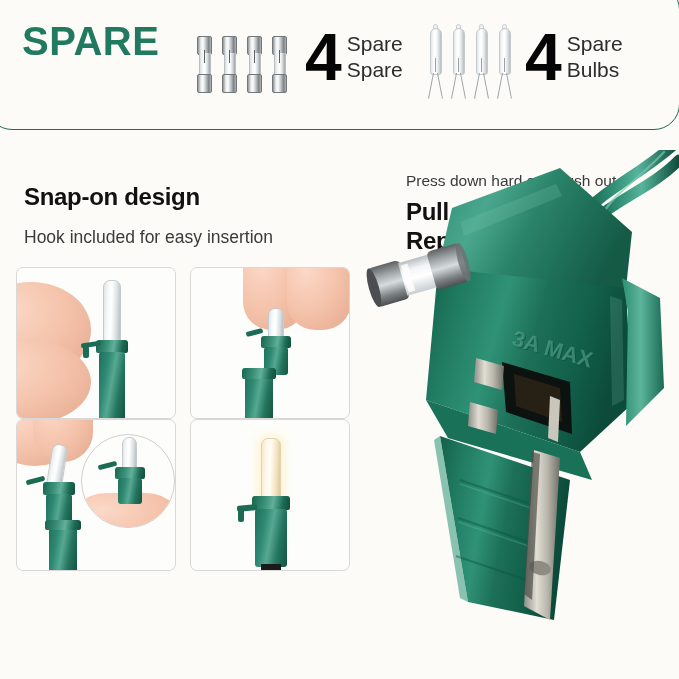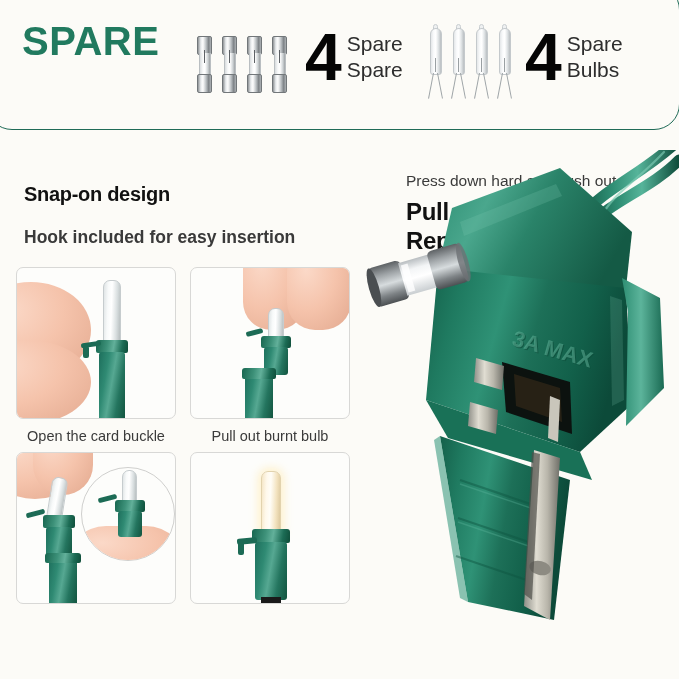--- a/index.html
+++ b/index.html
@@ -96,25 +96,25 @@
   }
   .count-words{
     margin-left:7px;font-size:21px;line-height:1.22;color:#2d2d2d;font-weight:normal;
   }
   .count-words span{display:block;}
 
   
   .left-col{position:absolute;left:0;top:150px;width:364px;}
   .snap-title{
     position:absolute;left:24px;top:33px;
-    font-size:20px;font-weight:bold;color:#111;letter-spacing:-0.3px;
+    font-size:24px;font-weight:bold;color:#111;letter-spacing:-0.3px;
   }
   .snap-sub{
     position:absolute;left:24px;top:77px;
-    font-size:17.5px;color:#3a3a3a;font-weight:bold;
+    font-size:17.5px;color:#3a3a3a;font-weight:normal;
   }
 
   .tiles{position:absolute;left:16px;top:117px;width:340px;}
   .tile-row{display:flex;gap:14px;}
   .tile{
     width:160px;height:152px;
     border:1px solid #d8d8d6;border-radius:7px;
     background:#fdfdfb;
     position:relative;overflow:hidden;box-sizing:border-box;
   }
@@ -289,24 +289,20 @@
         <div class="finger" style="left:96px;top:-24px;width:64px;height:86px;border-radius:28px;"></div>
         <div class="mini-bulb" style="left:77px;top:40px;width:16px;height:38px;"></div>
         <div class="holder-cap" style="left:70px;top:68px;width:30px;height:12px;"></div>
         <div class="holder" style="left:73px;top:79px;width:24px;height:28px;"></div>
         <div class="hook" style="left:55px;top:62px;width:17px;height:5px;transform:rotate(-14deg);"></div>
         <div class="holder" style="left:54px;top:104px;width:28px;height:48px;"></div>
         <div class="holder-cap" style="left:51px;top:100px;width:34px;height:11px;"></div>
       </div>
     </div>
 
-    <div class="caption-row">
-      <div class="tile-caption">Open the card buckle</div>
-      <div class="tile-caption">Pull out burnt bulb</div>
-    </div>
 
     <div class="tile-row">
 
       <div class="tile">
         <div class="finger" style="left:-30px;top:-26px;width:96px;height:72px;"></div>
         <div class="finger" style="left:16px;top:-32px;width:60px;height:74px;border-radius:30px;"></div>
         <div class="mini-bulb" style="left:32px;top:24px;width:16px;height:46px;transform:rotate(9deg);"></div>
         <div class="holder-cap" style="left:26px;top:62px;width:32px;height:13px;"></div>
         <div class="holder" style="left:29px;top:74px;width:26px;height:32px;"></div>
         <div class="hook" style="left:9px;top:58px;width:19px;height:5px;transform:rotate(-15deg);"></div>

